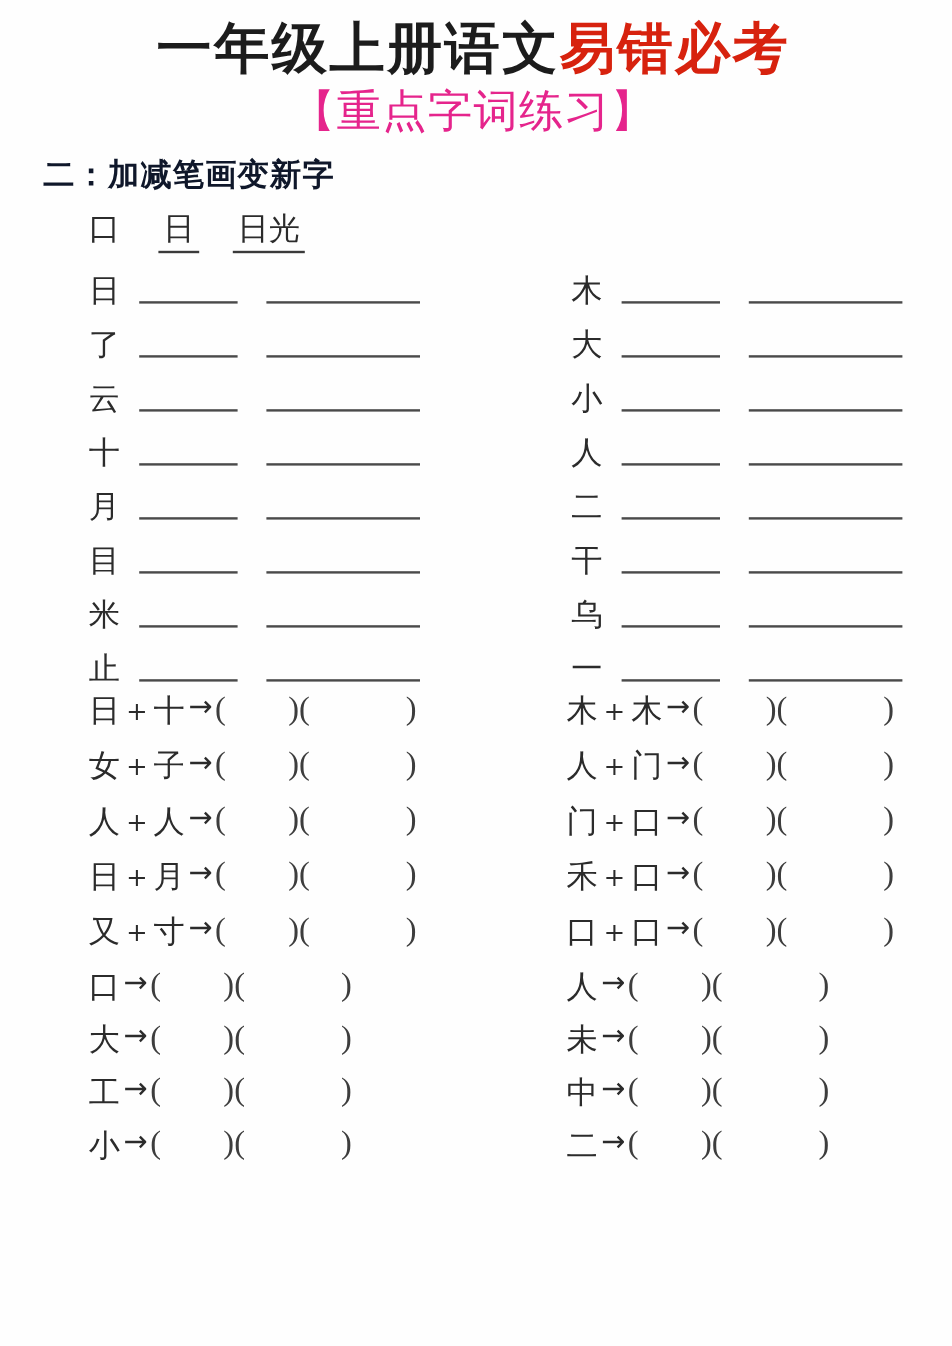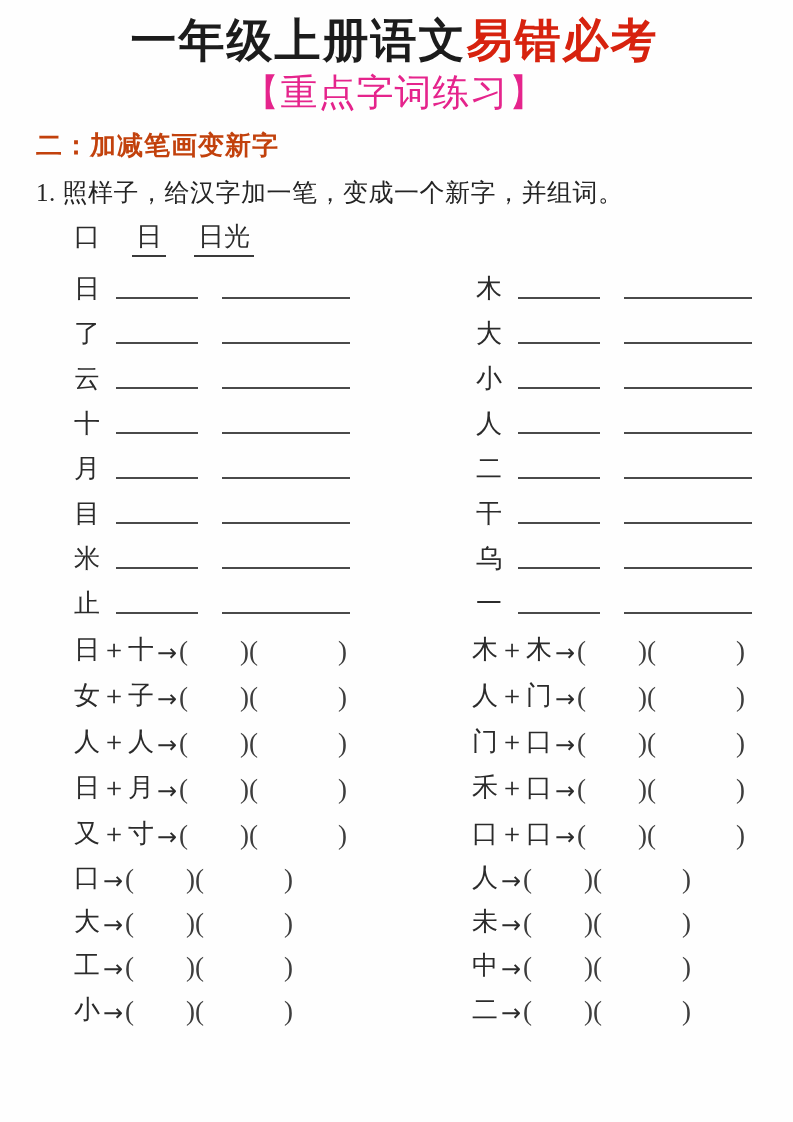--- a/index.html
+++ b/index.html
@@ -39,21 +39,21 @@
     letter-spacing: 1px;
     color: #e5248c;
     margin-top: 2px;
   }
   
   .section-heading {
     margin-top: 14px;
     font-family: Liberation Serif, serif;
     font-weight: 900;
     font-size: 26px;
-    color: #c2410c;
+    color: #0f172a;
     letter-spacing: 1px;
   }
   
   .prompt {
     margin-top: 13px;
     font-size: 25px;
     color: #242424;
     letter-spacing: 0.5px;
   }
   
@@ -91,21 +91,21 @@
     border-bottom: 2px solid #4a4a4a;
     height: 1px;
     margin-bottom: 7px;
   }
   .blank-short { width: 82px;  margin-left: 8px; }
   .blank-long  { width: 128px; margin-left: 24px; }
   
   .item-row {
     height: 46px;
     display: flex;
-    align-items: flex-end;
+    align-items: flex-start;
     margin-left: 38px;
     font-size: 26px;
   }
   .col-right .item-row { margin-left: 0; }
   .q3 .item-row { height: 44px; }
   .pair span { display: inline-block; }
   .plus { padding: 0 1px; }
   .arrow {
     font-family: "DejaVu Sans", "Liberation Sans", sans-serif;
     font-size: 24px;
@@ -121,21 +121,20 @@
 
 <div class="page">
 
   <div class="title-line">
     <span class="title-black">一年级上册语文</span><span class="title-red">易错必考</span>
   </div>
   <div class="subtitle-line">【重点字词练习】</div>
 
   <div class="section-heading">二：加减笔画变新字</div>
 
-  <div class="prompt">1. 照样子，给汉字加一笔，变成一个新字，并组词。</div>
 
   <div class="example-row">
     <span class="ex-base">口</span>
     <span class="underlined">日</span>
     <span class="underlined">日光</span>
   </div>
 
   <div class="two-col">
     <div class="col-left">
       <div class="s1-row">

